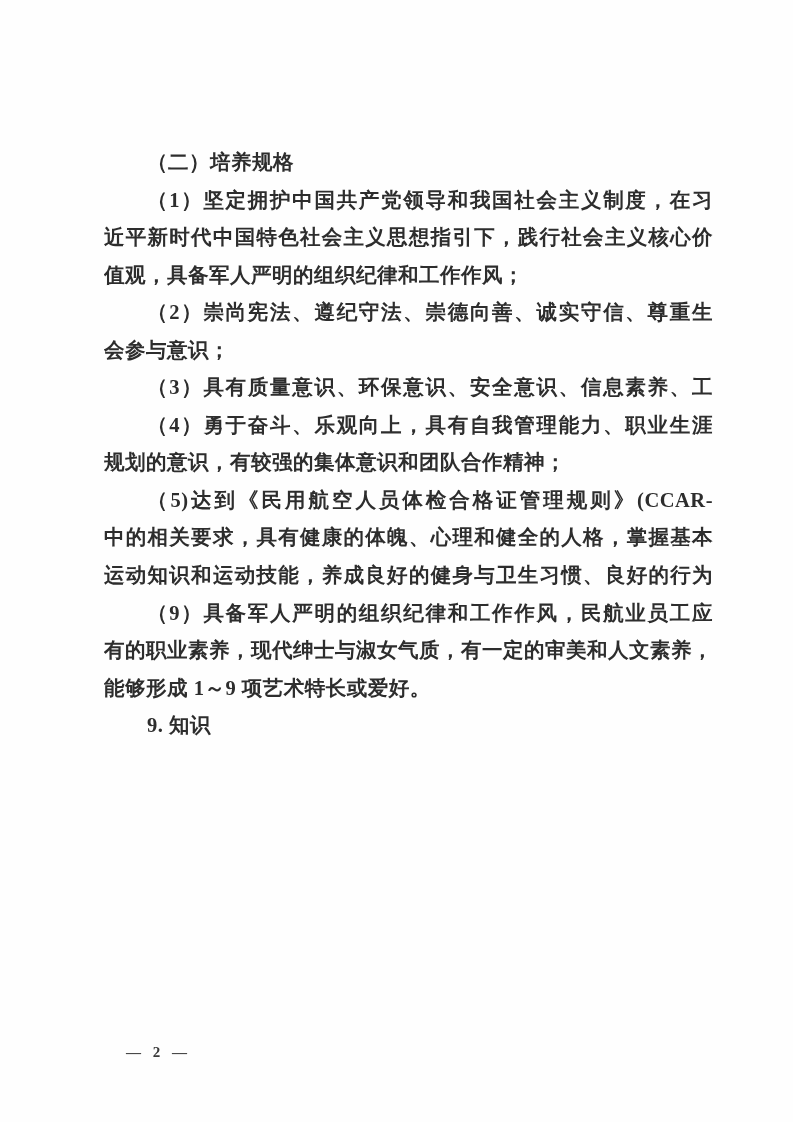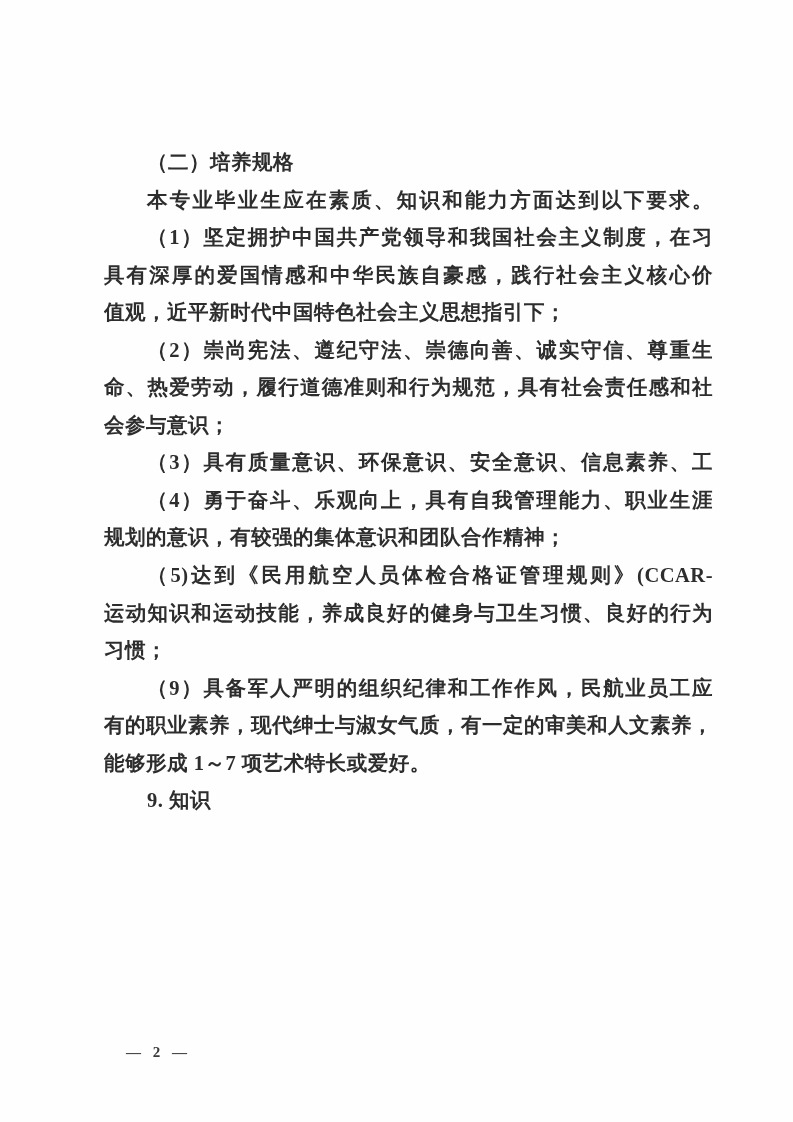--- a/index.html
+++ b/index.html
@@ -51,34 +51,32 @@
     color: #3a3a3a;
     line-height: 20px;
   }
 </style>
 </head>
 <body>
 
 <div class="page">
   <div class="doc-body" id="doc-body">
       <div class="line indent">（二）培养规格</div>
-      <div class="line indent fill">本专业毕业生应在素质、知识和能力方面达到以下要求。</div>
       <div class="line indent fill">（1）坚定拥护中国共产党领导和我国社会主义制度，在习</div>
-      <div class="line fill">具有深厚的爱国情感和中华民族自豪感，践行社会主义核心价</div>
-      <div class="line">值观，近平新时代中国特色社会主义思想指引下；</div>
+      <div class="line fill">近平新时代中国特色社会主义思想指引下，践行社会主义核心价</div>
+      <div class="line">值观，具备军人严明的组织纪律和工作作风；</div>
       <div class="line indent fill">（2）崇尚宪法、遵纪守法、崇德向善、诚实守信、尊重生</div>
-      <div class="line fill">命、热爱劳动，履行道德准则和行为规范，具有社会责任感和社</div>
       <div class="line">会参与意识；</div>
       <div class="line indent fill">（3）具有质量意识、环保意识、安全意识、信息素养、工</div>
       <div class="line indent fill">（4）勇于奋斗、乐观向上，具有自我管理能力、职业生涯</div>
       <div class="line">规划的意识，有较强的集体意识和团队合作精神；</div>
       <div class="line indent fill">（5)达到《民用航空人员体检合格证管理规则》(CCAR-67FS）</div>
+      <div class="line fill">中的相关要求，具有健康的体魄、心理和健全的人格，掌握基本</div>
       <div class="line fill">运动知识和运动技能，养成良好的健身与卫生习惯、良好的行为</div>
-      <div class="line">习惯；</div>
       <div class="line indent fill">（9）具备军人严明的组织纪律和工作作风，民航业员工应</div>
       <div class="line fill">有的职业素养，现代绅士与淑女气质，有一定的审美和人文素养，</div>
-      <div class="line">能够形成 1～7 项艺术特长或爱好。</div>
+      <div class="line">能够形成 1～9 项艺术特长或爱好。</div>
       <div class="line indent">9. 知识</div>
     </div>
   <div class="page-footer">
     <span>— 2 —</span>
   </div>
 </div>
 
 </body></html>

